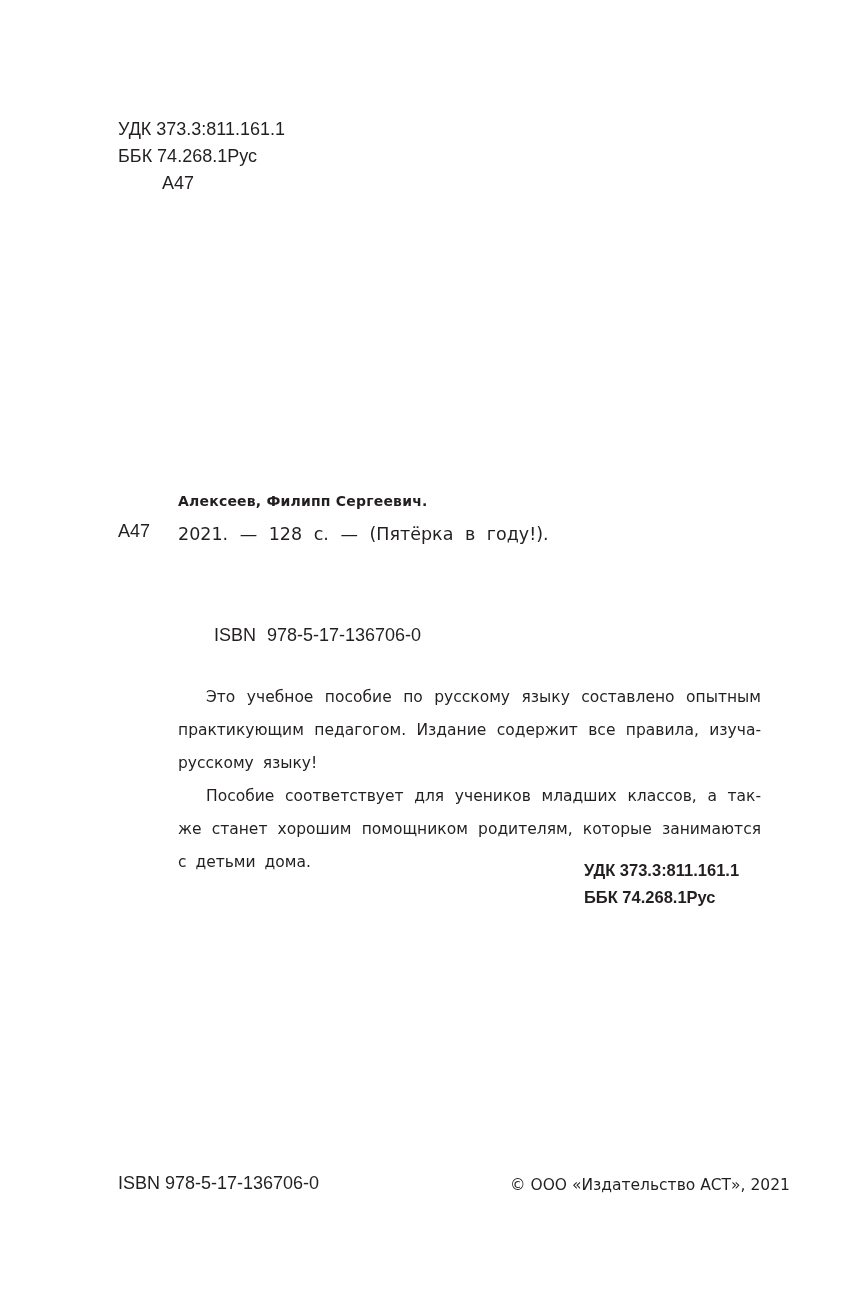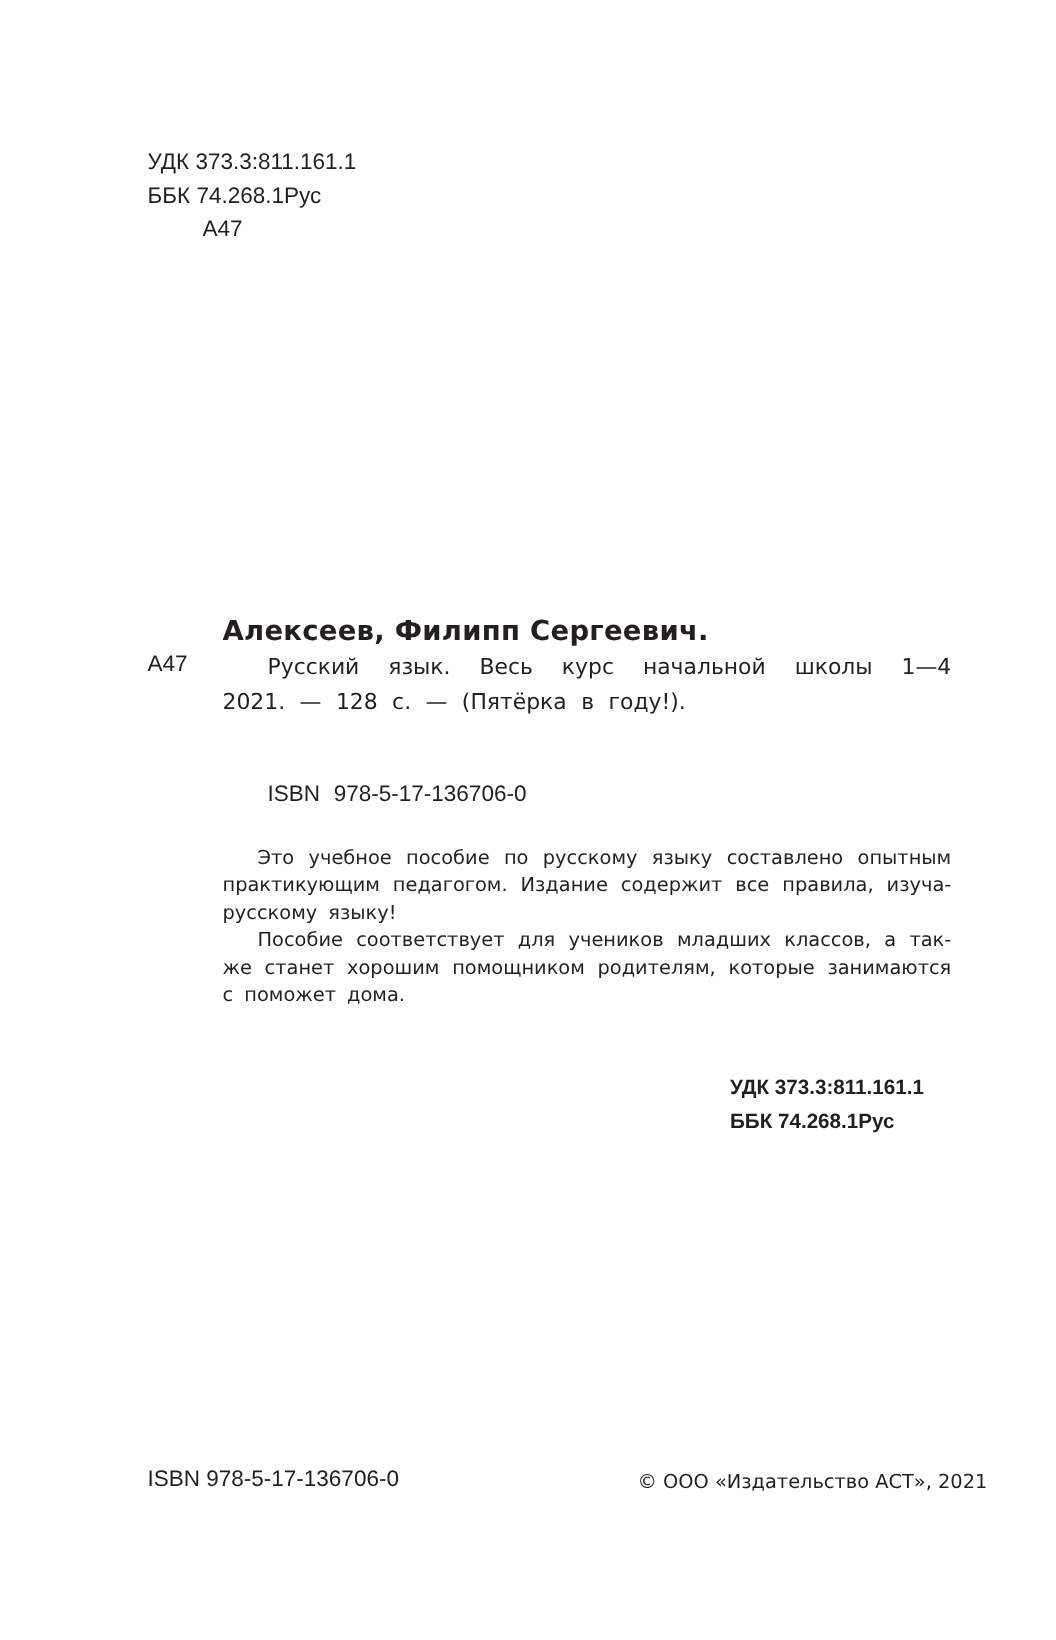--- a/index.html
+++ b/index.html
@@ -8,31 +8,31 @@
       color: #231f20;
     }
     .arial { font-family: "Liberation Sans", sans-serif; }
     .body-font { font-family: "DejaVu Sans", sans-serif; }
     .abs { position: absolute; white-space: nowrap; }
 
     .udk-top { left: 118px; top: 116px; font-size: 18px; line-height: 27px; }
     .udk-top .indent { padding-left: 44px; }
 
     .biblio { left: 118px; top: 493px; width: 643px; font-size: 18px; }
-    .author { position: absolute; left: 60px; top: 0; font-weight: bold; font-size: 22px; letter-spacing: 0.2px; }
+    .author { position: absolute; left: 60px; top: 0; font-weight: bold; font-size: 14px; letter-spacing: 0.2px; }
     .code-left { position: absolute; left: 0; top: 28px; font-size: 18px; }
     .bib-lines { position: absolute; left: 60px; top: 28px; width: 583px; font-size: 17.5px; line-height: 27.5px; }
     .bib-line { display: block; text-align: justify; text-align-last: justify; height: 27.5px; }
     .bib-line.first { text-indent: 36px; }
     .bib-line.last { text-align-last: left; word-spacing: 6px; }
 
     .isbn-mid { left: 214px; top: 625px; font-size: 18px; word-spacing: 6px; }
 
     .annot { left: 178px; top: 675px; width: 583px; font-size: 15.5px; line-height: 22px; }
-    .annot .ln { display: block; text-align: justify; text-align-last: justify; height: 22px; }
+    .annot .ln { display: block; text-align: justify; text-align-last: justify; height: 22px; margin-top: 11px; }
     .annot .ln.ind { text-indent: 28px; }
     .annot .ln.end { text-align-last: left; word-spacing: 4px; }
 
     .udk-bottom { left: 584px; top: 857px; font-size: 16.5px; font-weight: bold; line-height: 27px; }
 
     .isbn-bottom { left: 118px; top: 1173px; font-size: 18px; }
     .copyright { left: 510px; top: 1176px; font-size: 15.5px; font-family: "DejaVu Sans", sans-serif; }
   </style>
 </head>
 <body>
@@ -40,34 +40,33 @@
 <div class="abs udk-top arial">
   <div>УДК 373.3:811.161.1</div>
   <div>ББК 74.268.1Рус</div>
   <div class="indent">А47</div>
 </div>
 
 <div class="abs biblio">
   <div class="author body-font">Алексеев, Филипп Сергеевич.</div>
   <div class="code-left arial">А47</div>
   <div class="bib-lines body-font">
-    <span class="bib-line first">Русский язык. Весь курс начальной школы 1—4</span>
     <span class="bib-line last">2021. — 128 с. — (Пятёрка в году!).</span>
   </div>
 </div>
 
 <div class="abs isbn-mid arial">ISBN 978-5-17-136706-0</div>
 
 <div class="abs annot body-font">
   <span class="ln ind">Это учебное пособие по русскому языку составлено опытным</span>
   <span class="ln">практикующим педагогом. Издание содержит все правила, изуча-</span>
   <span class="ln end">русскому языку!</span>
   <span class="ln ind">Пособие соответствует для учеников младших классов, а так-</span>
   <span class="ln">же станет хорошим помощником родителям, которые занимаются</span>
-  <span class="ln end">с поможет дома.</span>
+  <span class="ln end">с детьми дома.</span>
 </div>
 
 <div class="abs udk-bottom arial">
   <div>УДК 373.3:811.161.1</div>
   <div>ББК 74.268.1Рус</div>
 </div>
 
 <div class="abs isbn-bottom arial">ISBN 978-5-17-136706-0</div>
 <div class="abs copyright">© ООО «Издательство АСТ», 2021</div>
 

